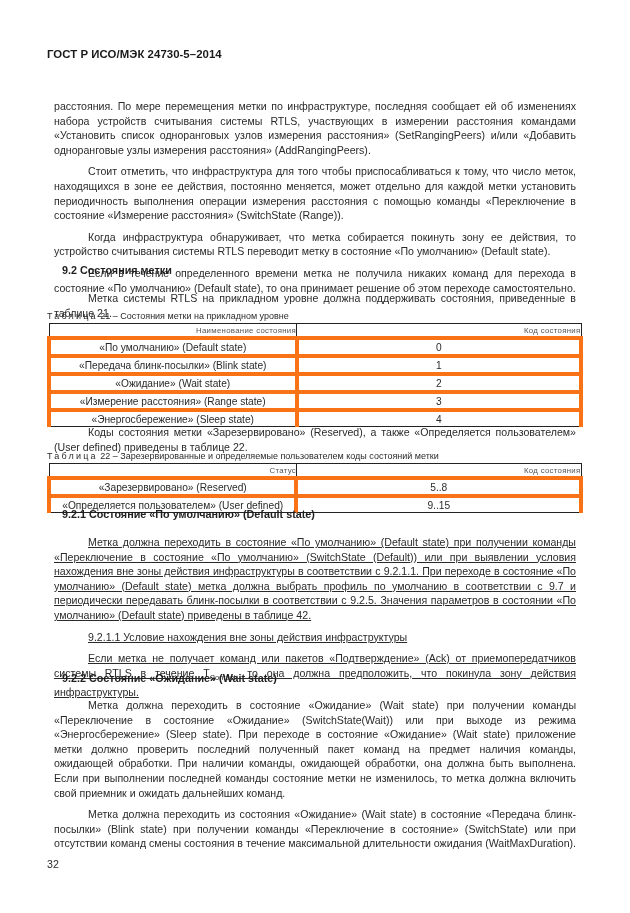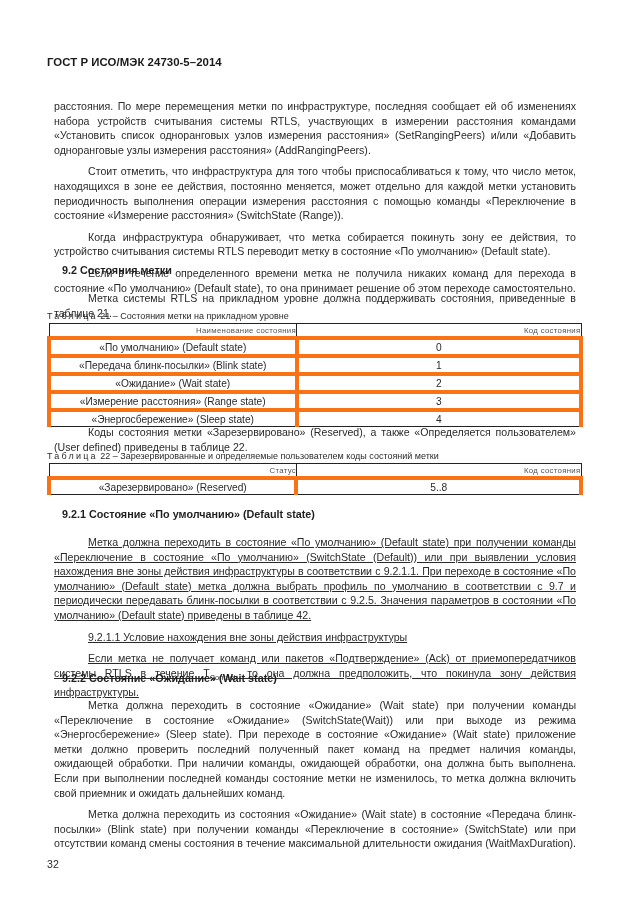--- a/index.html
+++ b/index.html
@@ -16,21 +16,21 @@
       color: #262626;
     }
     .page {
       position: absolute;
       left: 47px;
       top: 0;
       width: 536px;
     }
     .header-title {
       position: absolute;
-      top: 56px;
+      top: 48px;
       left: 0;
       font-weight: bold;
       font-size: 11.4px;
       letter-spacing: 0.05px;
       color: #1a1a1a;
     }
     .body-text {
       position: absolute;
       left: 0;
       width: 536px;
@@ -185,20 +185,24 @@
       <tr>
         <th>Статус</th>
         <th>Код состояния</th>
       </tr>
     </thead>
     <tbody>
       <tr>
         <td>«Зарезервировано» (Reserved)</td>
         <td>5..8</td>
       </tr>
+      <tr>
+        <td>«Определяется пользователем» (User defined)</td>
+        <td>9..15</td>
+      </tr>
     </tbody>
   </table>
 
   <div class="heading" style="top:508px;">9.2.1 Состояние «По умолчанию» (Default state)</div>
 
   <div class="body-text" style="top:528px;text-decoration:underline;">
     <p class="indent">Метка должна переходить в состояние «По умолчанию» (Default state) при получении команды «Переключение в состояние «По умолчанию» (SwitchState (Default)) или при выявлении условия нахождения вне зоны действия инфраструктуры в соответствии с 9.2.1.1. При переходе в состояние «По умолчанию» (Default state) метка должна выбрать профиль по умолчанию в соответствии с 9.7 и периодически передавать блинк-посылки в соответствии с 9.2.5. Значения параметров в состоянии «По умолчанию» (Default state) приведены в таблице 42.</p>
     <p class="indent">9.2.1.1 Условие нахождения вне зоны действия инфраструктуры</p>
     <p class="indent"><span>Если метка не получает команд или пакетов «Подтверждение» (Ack) от приемопередатчиков системы RTLS в течение T</span><span class="sub">Contact</span><span>, то она должна предположить, что покинула зону действия инфраструктуры.</span></p>
   </div>

